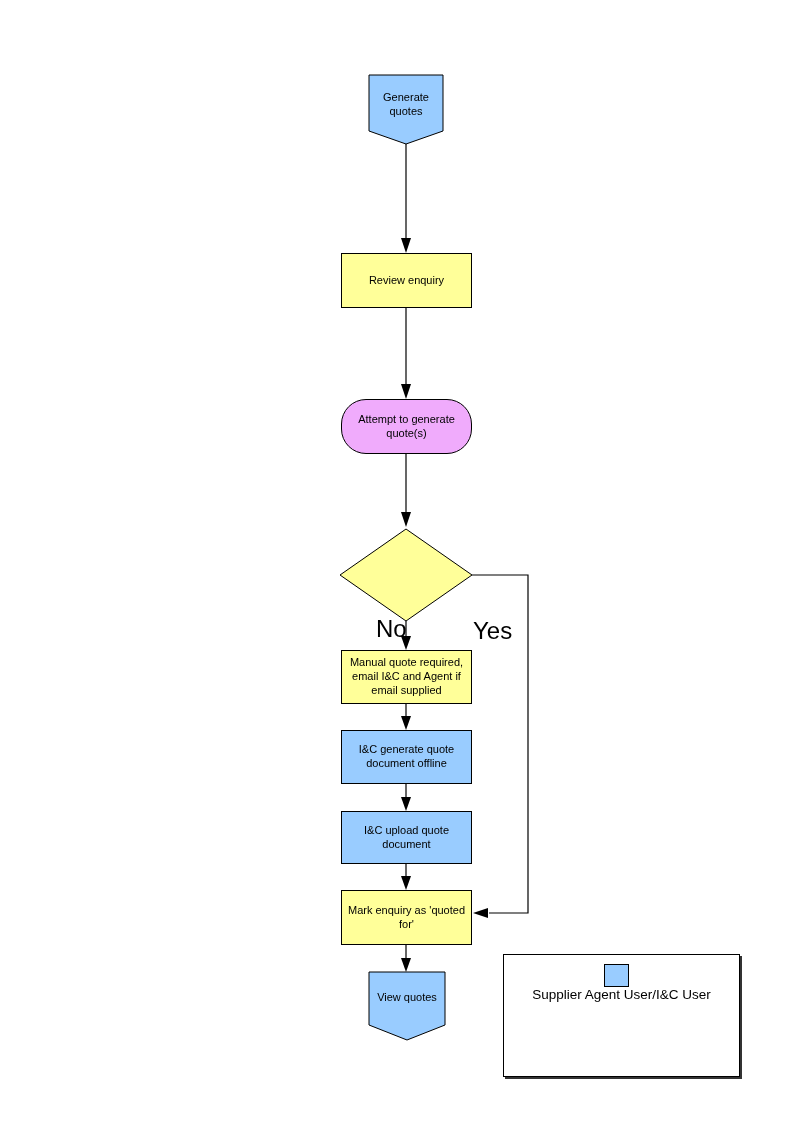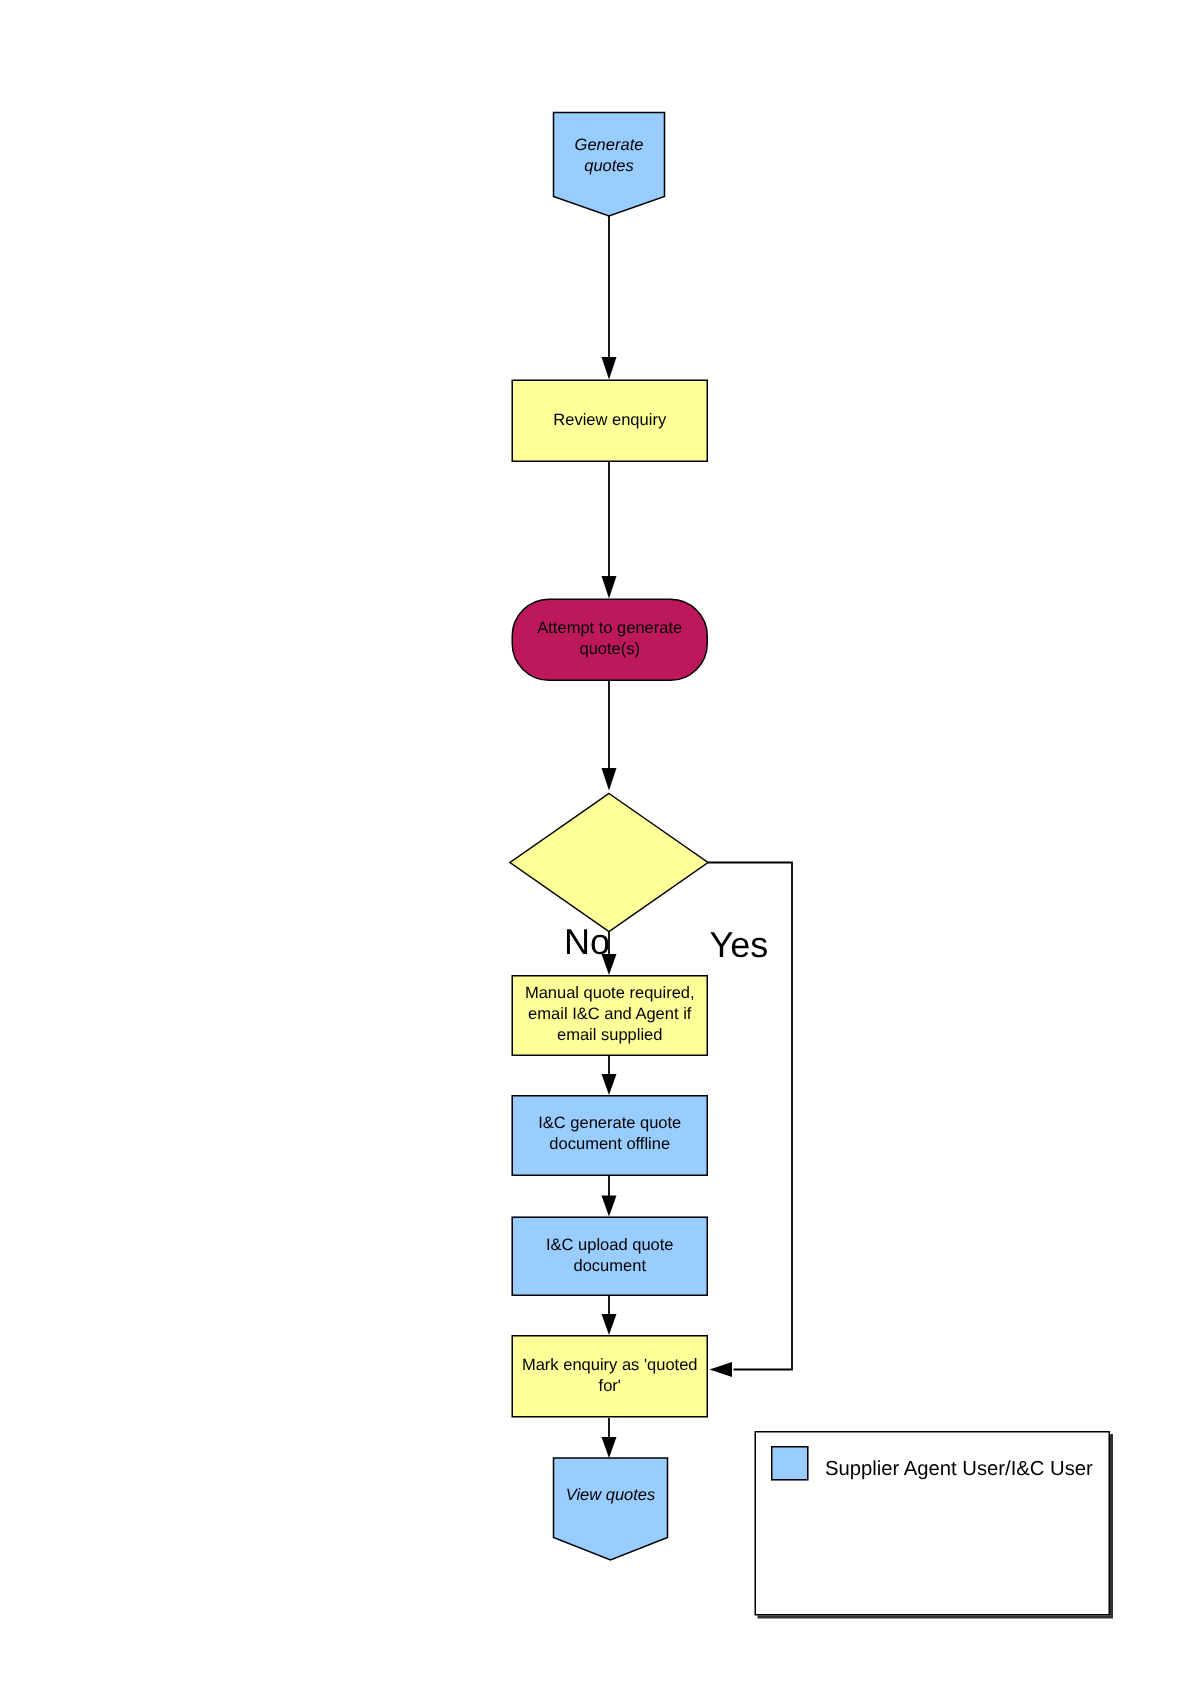--- a/index.html
+++ b/index.html
@@ -21,39 +21,40 @@
     text-align:center;
     font-size:11px;line-height:1.25;
     box-sizing:border-box;
     padding:2px 4px;
   }
   .rect-node{border:1px solid #000;}
   .shape-label{
     position:absolute;
     display:flex;align-items:center;justify-content:center;
     text-align:center;
-    font-size:11px;line-height:1.25;font-style:italic;
+    font-size:11px;line-height:1.25;
   }
   .branch-label{
     position:absolute;
     font-size:24px;line-height:1;
     white-space:nowrap;
   }
   .legend{
     position:absolute;left:503px;top:954px;
     width:237px;height:123px;
     border:1px solid #000;
     background:#fff;
     box-shadow:2px 2px 0 rgba(0,0,0,0.8);
     box-sizing:border-box;
     padding:9px 10px;
   }
   .legend-row{
-    display:flex;align-items:flex-end;
+    display:flex;align-items:center;
     margin-bottom:15px;
+    flex-direction:column;
   }
   .legend-row:last-child{margin-bottom:0;}
   .legend-chip{
     width:25px;height:23px;
     border:1px solid #000;
     box-sizing:border-box;
     flex:0 0 auto;
     margin-right:11px;
   }
   .legend-label{
@@ -102,21 +103,21 @@
     <polygon class="shape" points="369,972 445,972 445,1025 407,1040 369,1025" style="fill: rgb(153, 204, 255);"></polygon>
   </svg>
 
   <div class="shape-label" style="left:369px;top:80px;width:74px;height:50px;">Generate quotes</div>
 
 
   <div class="shape-label" style="left:369px;top:975px;width:76px;height:46px;">View quotes</div>
 
   <div class="node rect-node" style="left: 341px; top: 253px; width: 131px; height: 55px; background-color: rgb(255, 255, 153);">Review enquiry</div>
 
-  <div class="node rect-node" style="left: 341px; top: 399px; width: 131px; height: 55px; background-color: #be185d; border-radius: 25px;">Attempt to generate quote(s)</div>
+  <div class="node rect-node" style="left: 341px; top: 399px; width: 131px; height: 55px; background-color: #f0abfc; border-radius: 25px;">Attempt to generate quote(s)</div>
 
   <div class="node rect-node" style="left: 341px; top: 650px; width: 131px; height: 54px; background-color: rgb(255, 255, 153);">Manual quote required, email I&amp;C and Agent if email supplied</div>
 
   <div class="node rect-node" style="left: 341px; top: 730px; width: 131px; height: 54px; background-color: rgb(153, 204, 255);">I&amp;C generate quote document offline</div>
 
   <div class="node rect-node" style="left: 341px; top: 811px; width: 131px; height: 53px; background-color: rgb(153, 204, 255);">I&amp;C upload quote document</div>
 
   <div class="node rect-node" style="left: 341px; top: 890px; width: 131px; height: 55px; padding: 13px 1px; background-color: rgb(255, 255, 153);">Mark enquiry as 'quoted for'</div>
 
   <div class="branch-label" style="left:473px;top:578px;margin-top:41px;">Yes</div>

